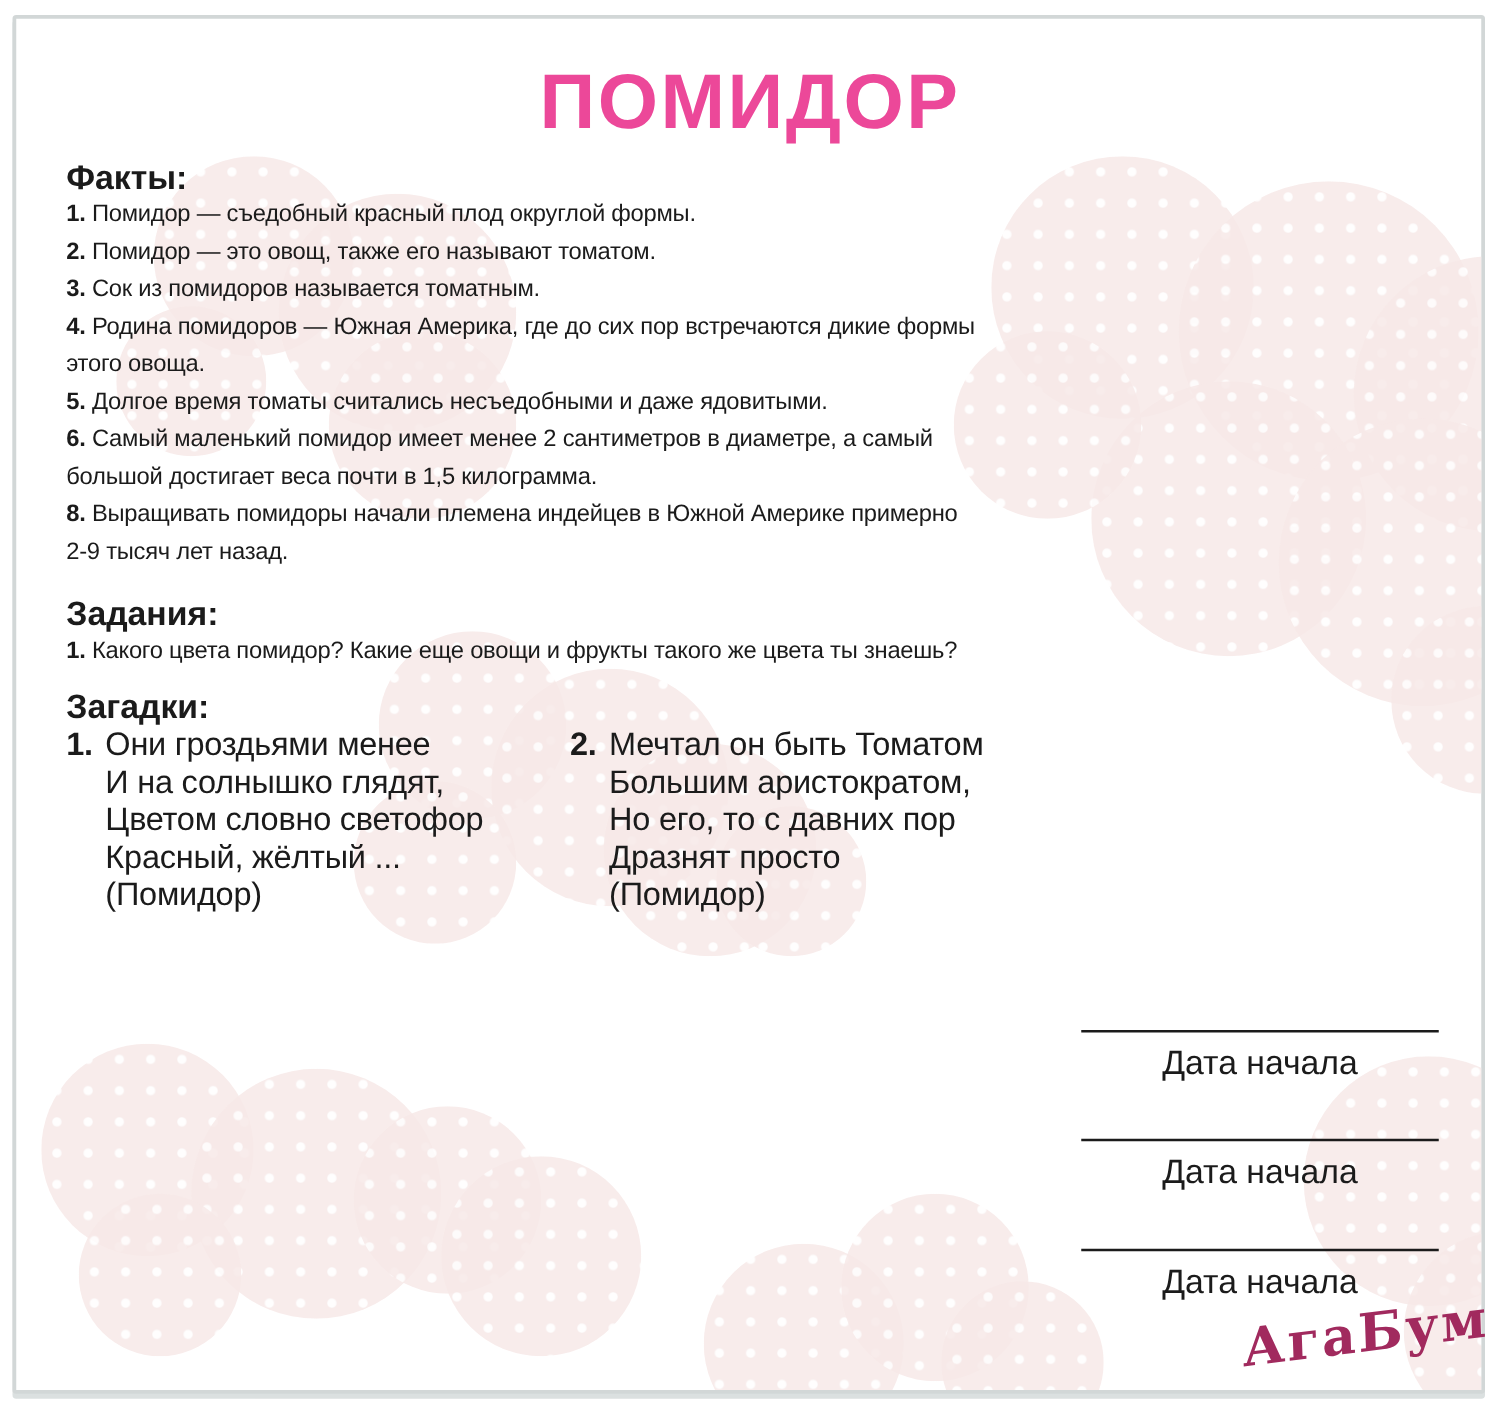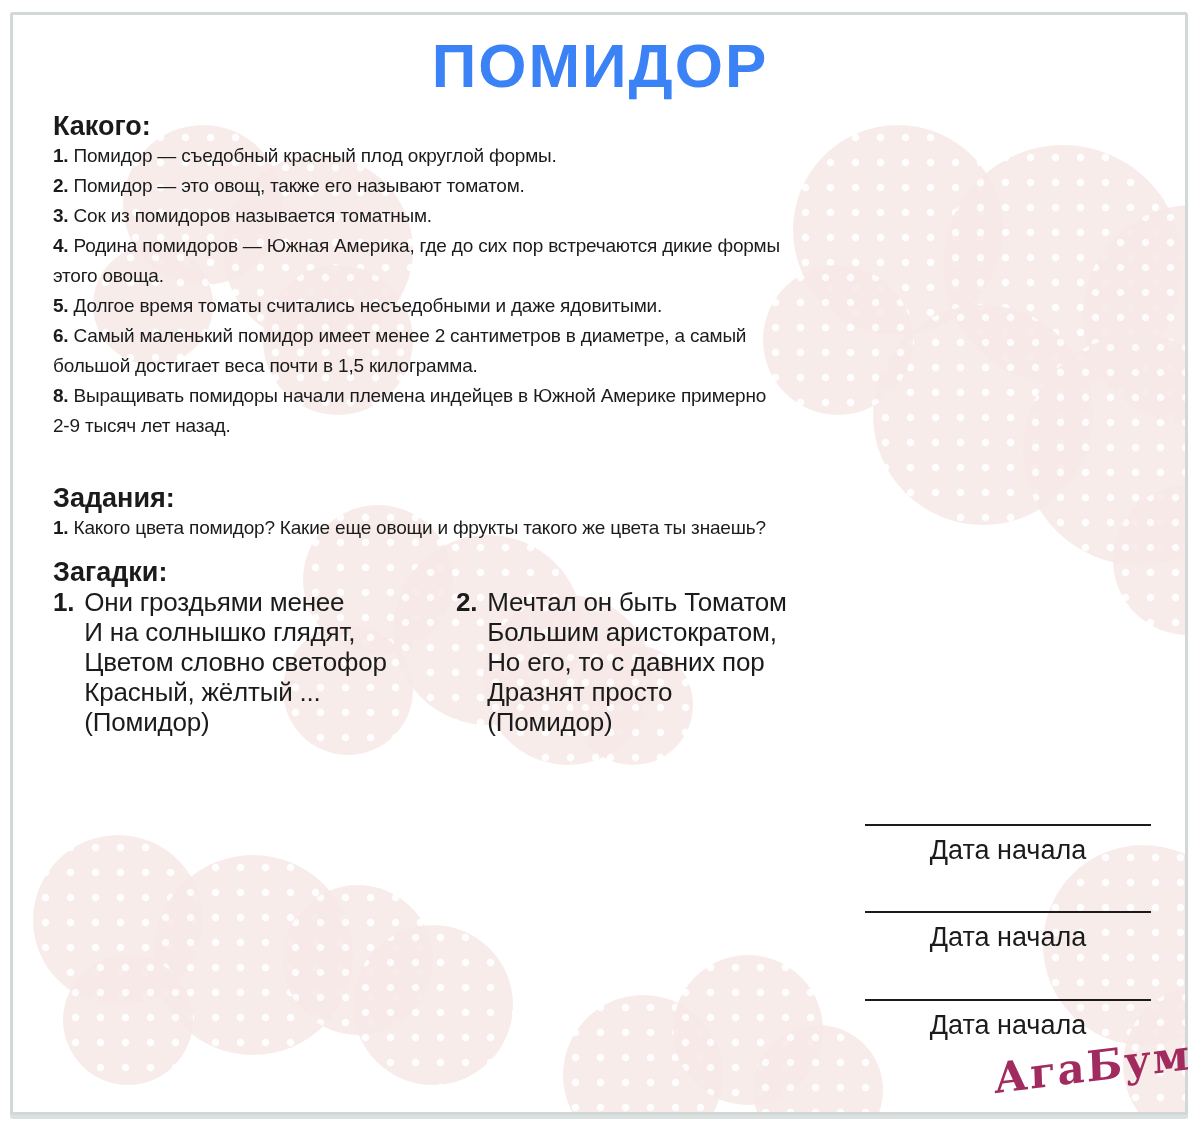--- a/index.html
+++ b/index.html
@@ -36,43 +36,43 @@
     opacity: .85;
   }
   
   .content {
     position: absolute;
     left: 13px; top: 15px; right: 15px; bottom: 19px;
     padding: 14px 38px 0 40px;
     z-index: 2;
   }
   .title {
-    margin: 0 0 8px 0;
+    margin: 16px 0 8px 0;
     text-align: center;
     font-size: 62px;
     line-height: 74px;
     font-weight: 800;
     letter-spacing: 2px;
-    color: #3b82f6;
+    color: #ec4899;
   }
   .section-heading {
     font-size: 27px;
     line-height: 30px;
     font-weight: 700;
     margin: 0;
   }
   .item {
     font-size: 19px;
     line-height: 30px;
     margin: 0;
     letter-spacing: -0.2px;
   }
   .item .num { font-weight: 700; }
   .item .txt { white-space: pre-line; }
-  .tasks-section  { margin-top: 42px; }
+  .tasks-section  { margin-top: 19px; }
   .riddles-section{ margin-top: 14px; }
   .riddle-columns { display: flex; margin-top: 0; }
   .riddle {
     display: flex;
     font-size: 26px;
     line-height: 30px;
     letter-spacing: -0.2px;
   }
   .riddle .num { font-weight: 700; margin-right: 10px; white-space: nowrap; }
   .riddle .txt { white-space: pre-line; }
@@ -148,21 +148,21 @@
       <div class="cloud" style="left:550px; top:980px; width:160px; height:160px;"></div>
       <div class="cloud" style="left:660px; top:940px; width:150px; height:150px;"></div>
       <div class="cloud" style="left:740px; top:1010px; width:130px; height:130px;"></div>
     </div>
   </div>
 
   <div class="content">
     <h1 class="title">ПОМИДОР</h1>
 
     <div class="facts-section">
-      <p class="section-heading">Какого:</p>
+      <p class="section-heading">Факты:</p>
       <p class="item"><span class="num">1.</span> <span class="txt">Помидор — съедобный красный плод округлой формы.</span></p>
       <p class="item"><span class="num">2.</span> <span class="txt">Помидор — это овощ, также его называют томатом.</span></p>
       <p class="item"><span class="num">3.</span> <span class="txt">Сок из помидоров называется томатным.</span></p>
       <p class="item"><span class="num">4.</span> <span class="txt">Родина помидоров — Южная Америка, где до сих пор встречаются дикие формы
 этого овоща.</span></p>
       <p class="item"><span class="num">5.</span> <span class="txt">Долгое время томаты считались несъедобными и даже ядовитыми.</span></p>
       <p class="item"><span class="num">6.</span> <span class="txt">Самый маленький помидор имеет менее 2 сантиметров в диаметре, а самый
 большой достигает веса почти в 1,5 килограмма.</span></p>
       <p class="item"><span class="num">8.</span> <span class="txt">Выращивать помидоры начали племена индейцев в Южной Америке примерно
 2-9 тысяч лет назад.</span></p>

